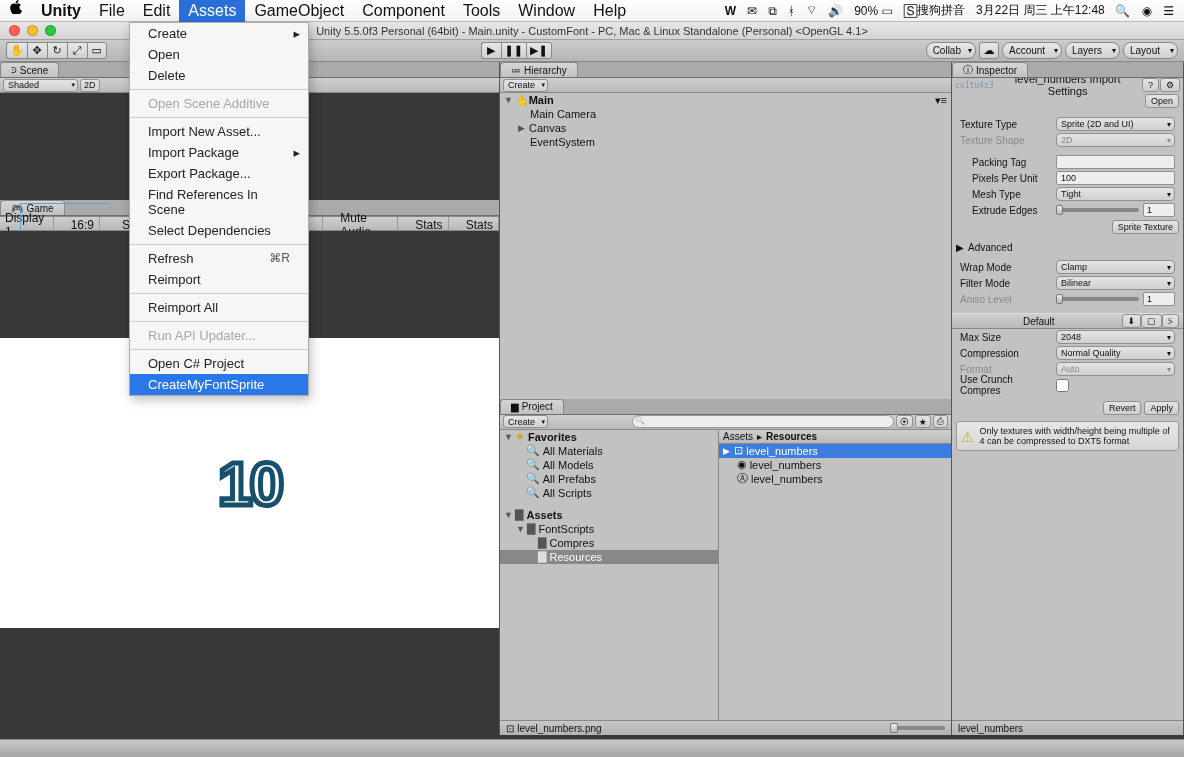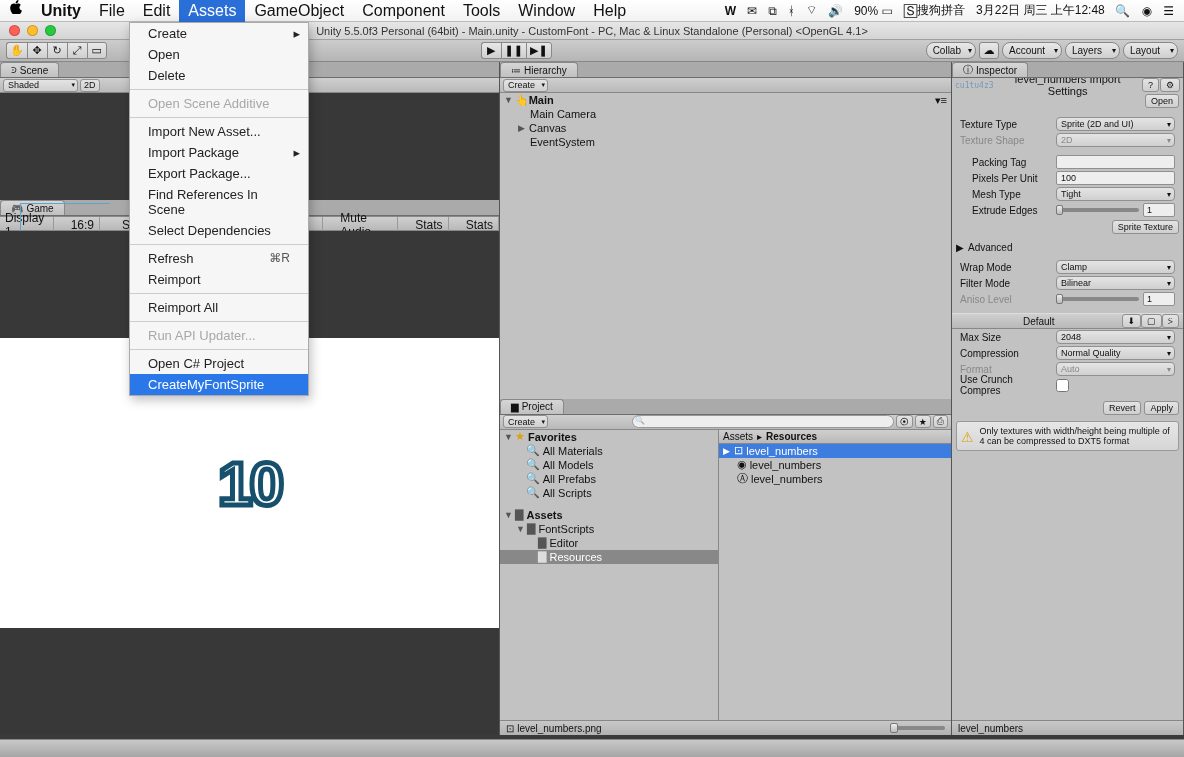--- a/index.html
+++ b/index.html
@@ -274,21 +274,21 @@
       <div class="ptree-inner">
         <div class="pleft">
           <div class="prow"><span class="fold">▼</span><span style="color:#d7a40c">★</span>&nbsp;<b>Favorites</b></div>
           <div class="prow" style="padding-left:26px"><span style="color:#d7a40c">🔍</span>&nbsp;<span>All Materials</span></div>
           <div class="prow" style="padding-left:26px"><span style="color:#d7a40c">🔍</span>&nbsp;<span>All Models</span></div>
           <div class="prow" style="padding-left:26px"><span style="color:#d7a40c">🔍</span>&nbsp;<span>All Prefabs</span></div>
           <div class="prow" style="padding-left:26px"><span style="color:#d7a40c">🔍</span>&nbsp;<span>All Scripts</span></div>
           <div style="height:8px"></div>
           <div class="prow"><span class="fold">▼</span><span class="folder">▇</span>&nbsp;<b>Assets</b></div>
           <div class="prow" style="padding-left:16px"><span class="fold">▼</span><span class="folder">▇</span>&nbsp;<span>FontScripts</span></div>
-          <div class="prow" style="padding-left:38px"><span class="folder">▇</span>&nbsp;<span>Editor</span></div>
+          <div class="prow" style="padding-left:38px"><span class="folder">▇</span>&nbsp;<span>Compres</span></div>
           <div class="prow" style="padding-left:38px;background:#888;color:#fff"><span class="folder" style="color:#ddd">▇</span>&nbsp;<span>Resources</span></div>
         </div>
         <div class="pright">
           <div class="breadcrumb"><span>Assets</span> ▸ <b>Resources</b></div>
           <div class="prow selrow"><span class="fold" style="color:#fff">▶</span>⊡&nbsp;<span>level_numbers</span></div>
           <div class="prow" style="padding-left:18px">◉&nbsp;<span>level_numbers</span></div>
           <div class="prow" style="padding-left:18px">Ⓐ&nbsp;<span>level_numbers</span></div>
         </div>
       </div>
       <div class="footer">⊡&nbsp;<span>level_numbers.png</span><div class="slider">

